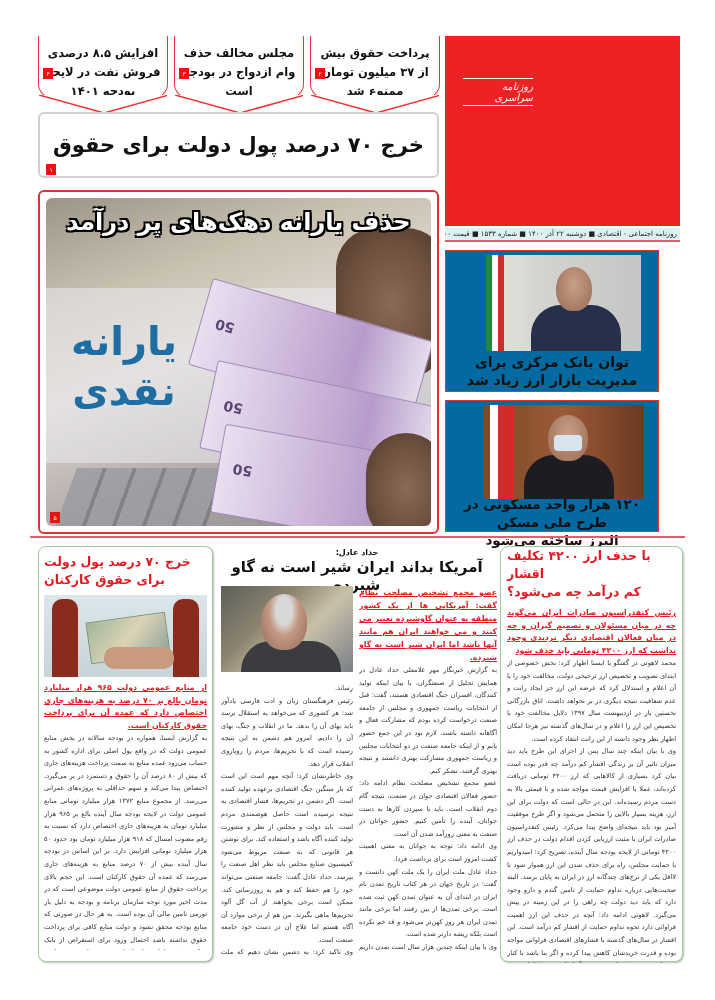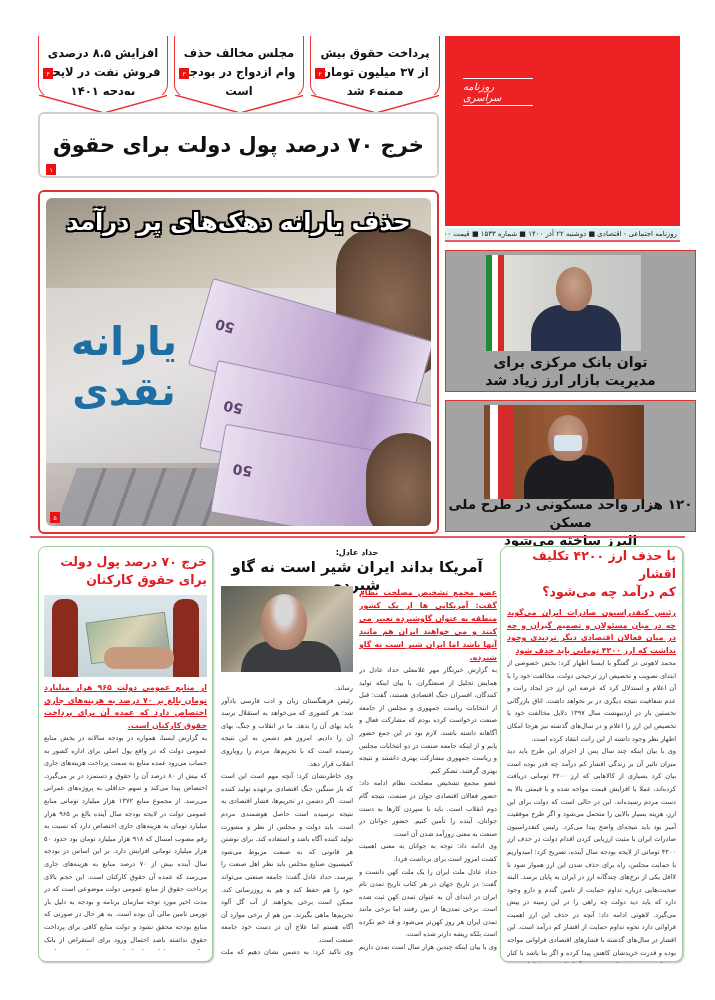--- a/index.html
+++ b/index.html
@@ -3,21 +3,21 @@
 <meta charset="utf-8">
 <style>
   * { box-sizing: border-box; margin: 0; padding: 0; }
   html, body { width: 715px; height: 1000px; background: #ffffff; overflow: hidden; }
   body { position: relative; font-family: "DejaVu Sans", sans-serif; color: #111; }
   .rtl { direction: rtl; text-align: right; }
   .abs { position: absolute; }
 
   
   .masthead { left: 445px; top: 36px; width: 235px; height: 190px; background: #ee2224; overflow: hidden; }
-  .mast-sub { position: absolute; left: 18px; top: 42px; width: 70px; border-top: 1.5px solid #fff; border-bottom: 1.5px solid #fff; color: #fff; font-family: "DejaVu Serif", serif; font-style: italic; font-size: 10px; text-align: left; padding: 2px 0; }
+  .mast-sub { position: absolute; left: 18px; top: 42px; width: 70px; border-top: 1.5px solid #fff; border-bottom: 1.5px solid #fff; color: #fff; font-family: "DejaVu Serif", serif; font-style: italic; font-size: 10px; text-align: right; padding: 2px 0; }
   .mast-title { position: absolute; left: 20px; top: 8px; width: 210px; height: 180px; color: #fff; font-family: "DejaVu Serif", serif; font-weight: bold; font-size: 92px; line-height: 170px; text-align: center; direction: rtl; }
   .dateline { left: 445px; top: 228px; width: 235px; height: 14px; background: #dff0f3; border-bottom: 2px solid #e85c6a; font-size: 7px; line-height: 13px; padding: 0 3px; white-space: nowrap; overflow: hidden; color: #222; }
 
   
   .teaser { top: 36px; height: 62px; border: 1.5px solid #e33; border-top: none; border-radius: 0 0 14px 14px; background: #fff; }
   .teaser::after { content: ""; position: absolute; left: 0; right: 0; bottom: -14px; height: 14px; }
   .teaser-text { font-weight: bold; font-size: 11.5px; line-height: 19px; text-align: center; direction: rtl; padding: 8px 6px 0 6px; }
   .badge { position: absolute; width: 10px; height: 11px; background: #ee1111; color: #fff; font-size: 6px; line-height: 11px; text-align: center; }
   .teaser-point { position: absolute; left: 0; right: 0; bottom: -18px; height: 20px; overflow: hidden; }
   .teaser-point svg { display: block; }
@@ -33,29 +33,29 @@
   .hero-band { position: absolute; left: 0; top: 90px; width: 385px; height: 175px; background: rgba(235,235,240,0.55); }
   .hero-title { position: absolute; left: 0; right: 0; top: 10px; text-align: center; font-weight: bold; font-size: 24px; color: #fff; direction: rtl;
      text-shadow: 2px 2px 0 #000, -2px 2px 0 #000, 2px -2px 0 #000, -2px -2px 0 #000, 0 2px 0 #000, 2px 0 0 #000; }
   .hero-word { position: absolute; left: 18px; width: 120px; text-align: center; color: #1e6ea3; font-weight: bold; font-size: 40px; direction: rtl; }
   .note { position: absolute; width: 230px; height: 90px; background: linear-gradient(90deg, #e9dff0, #cdb8da 40%, #b79ccb 70%, #e5dcec); border: 1px solid #a48ab8; transform: rotate(16deg); border-radius: 3px; }
   .note-50 { position: absolute; left: 14px; top: 34px; font-size: 14px; color: #5b4470; font-weight: bold; transform: rotate(180deg); }
   .hand { position: absolute; background: radial-gradient(ellipse at center, #8a6a55 0%, #6b4e3c 60%, #4a362a 100%); border-radius: 40px; }
   .keypad { position: absolute; left: 20px; top: 270px; width: 150px; height: 60px; background: repeating-linear-gradient(90deg, #9a9aa0 0 26px, #77777e 26px 30px); transform: skewX(-20deg); opacity: .8; }
 
   
-  .story-box { left: 445px; width: 251px; border: 1.5px solid #d33; background: #a3a3a3; }
+  .story-box { left: 445px; width: 214px; border: 1.5px solid #d33; background: #0369a1; }
   .story-photo { position: absolute; left: 40px; top: 4px; width: 155px; height: 96px; overflow: hidden; }
   .story-title { position: absolute; left: 2px; right: 2px; font-weight: bold; font-size: 14px; line-height: 18px; text-align: center; direction: rtl; }
   .person-head { position: absolute; border-radius: 50% 50% 45% 45%; background: radial-gradient(ellipse at 50% 40%, #caa088, #a77a63 70%); }
   .person-body { position: absolute; border-radius: 30px 30px 0 0; }
 
   
   .col-box { top: 546px; border: 1.5px solid #9ccf9c; border-radius: 8px; background: #fff; box-shadow: 1px 1px 2px #bbb; }
-  .col-head { font-weight: bold; color: #e21b23; text-align: right; direction: rtl; font-size: 12.5px; line-height: 18px; }
+  .col-head { font-weight: bold; color: #e21b23; text-align: left; direction: rtl; font-size: 12.5px; line-height: 18px; }
   .lead { color: #e21b23; font-weight: bold; font-size: 7.8px; line-height: 12.5px; text-decoration: underline; direction: rtl; text-align: justify; }
   .body-text { font-size: 6.6px; line-height: 12.6px; color: #333; direction: rtl; text-align: justify; }
   .body-text p { margin: 0; }
   .divider-line { position: absolute; left: 30px; top: 536px; width: 655px; height: 2px; background: #e85c6a; }
 
   .kicker { font-weight: bold; font-size: 8px; text-align: center; direction: rtl; color: #111; }
   .mid-head { font-weight: bold; font-size: 15px; text-align: center; direction: rtl; color: #111; }
 </style>
 </head>
 <body>

